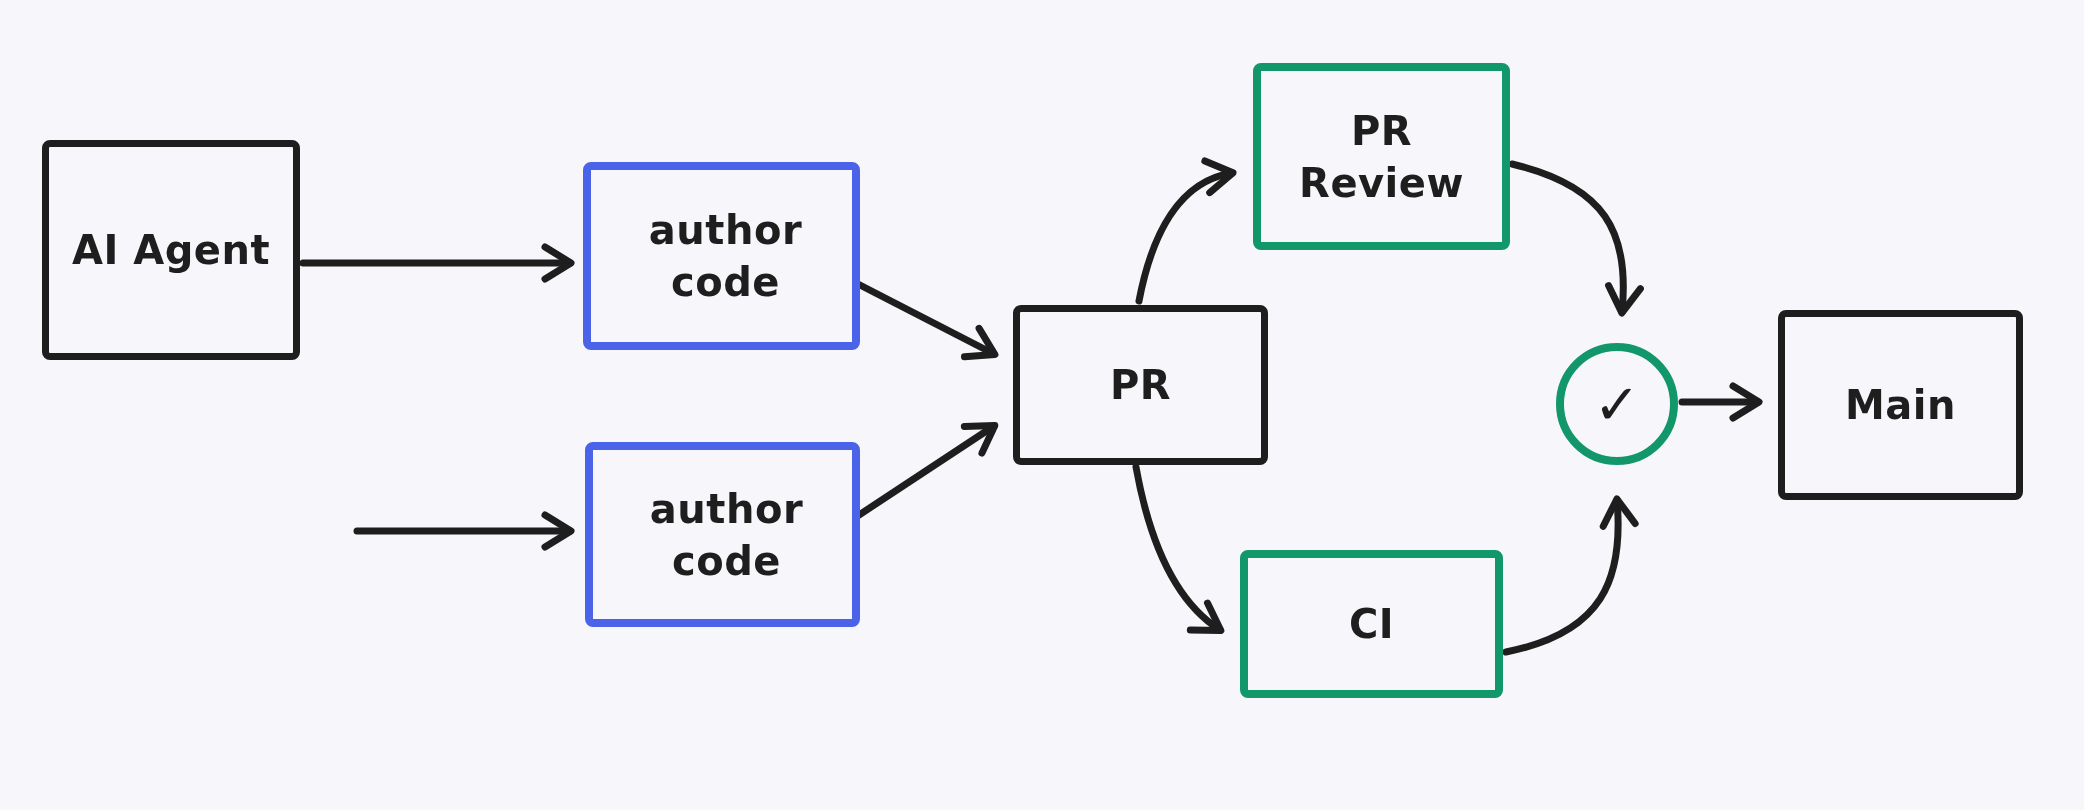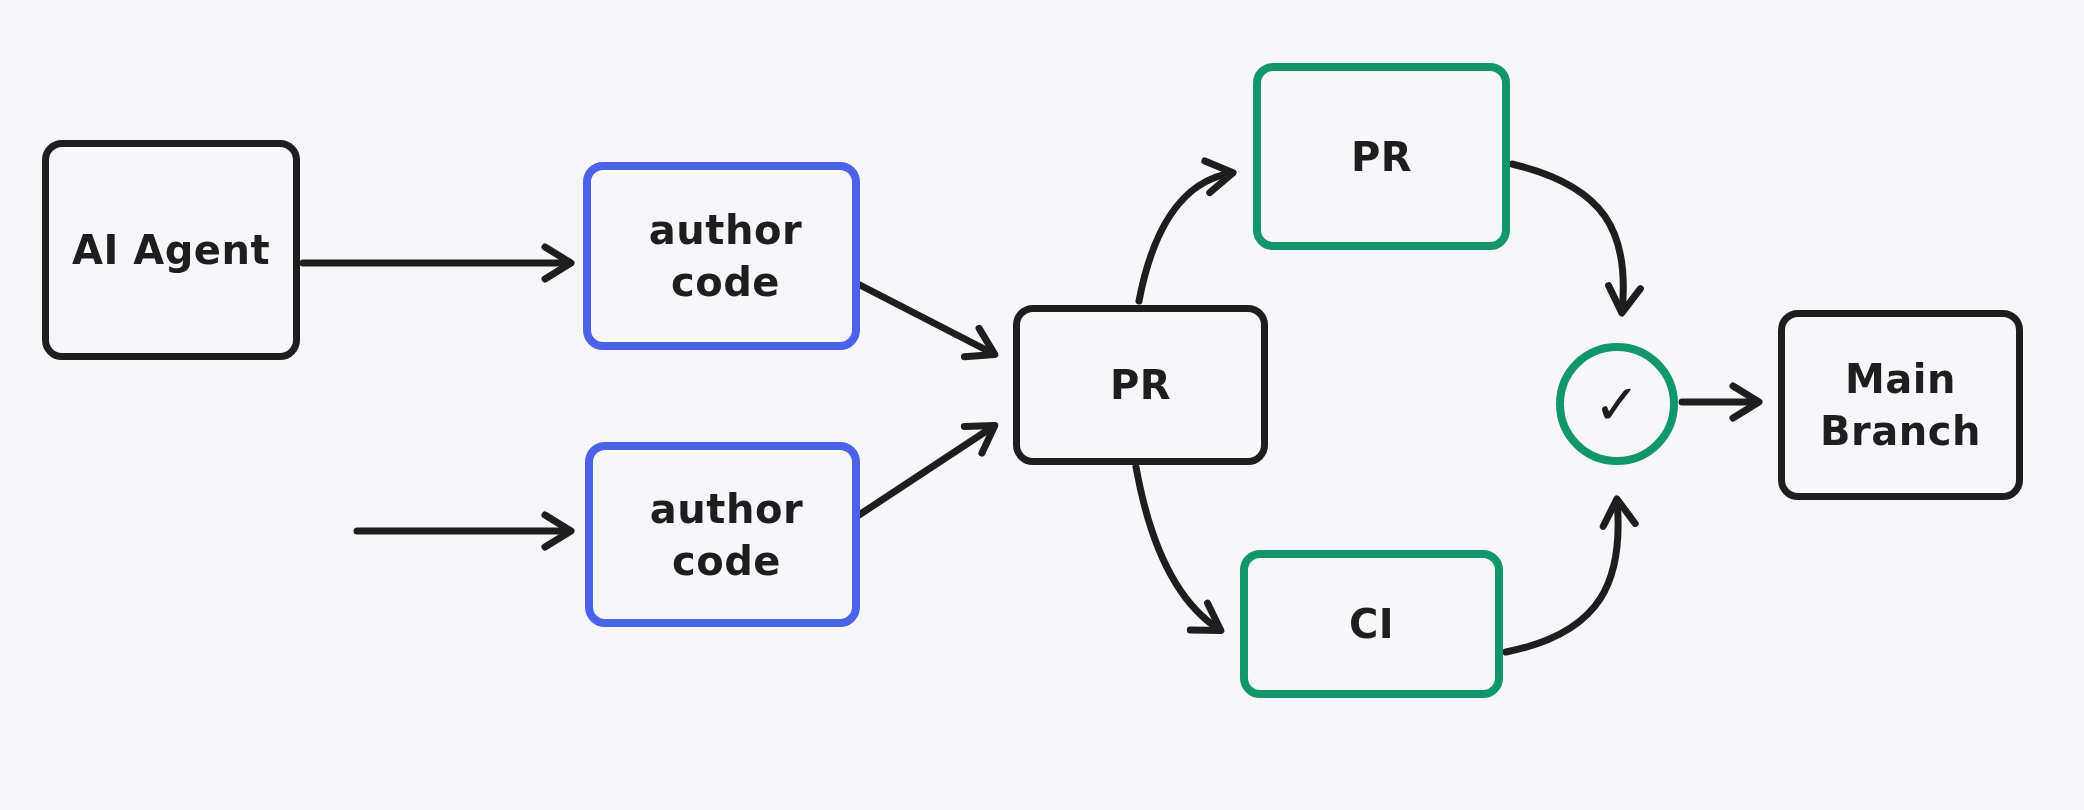--- a/index.html
+++ b/index.html
@@ -31,21 +31,21 @@
     stroke: var(--ink, #1e1e1e);
     stroke-width: 7;
     stroke-linecap: round;
     stroke-linejoin: round;
   }
 
   .node {
     position: absolute;
     box-sizing: border-box;
     border: 7px solid var(--ink, #1e1e1e);
-    border-radius: 20px;
+    border-radius: 8px;
     background: transparent;
     display: flex;
     flex-direction: column;
     align-items: center;
     justify-content: center;
     color: var(--ink, #1e1e1e);
     font-size: 40px;
     font-weight: 700;
     letter-spacing: 0.5px;
     line-height: 1.3;
@@ -105,28 +105,28 @@
     <div>author</div>
     <div>code</div>
   </div>
 
   <div class="node" style="left:1013px; top:305px; width:255px; height:160px;">
     <div>PR</div>
   </div>
 
   <div class="node green" style="left:1253px; top:63px; width:257px; height:187px;">
     <div>PR</div>
+    <div>Review</div>
   </div>
 
   <div class="node green" style="left:1240px; top:550px; width:263px; height:148px;">
     <div>CI</div>
   </div>
 
   <div class="check-circle" style="left:1556px; top:343px; width:122px; height:122px;">
     <span>✓</span>
   </div>
 
   <div class="node" style="left:1778px; top:310px; width:245px; height:190px;">
     <div>Main</div>
-    <div>Branch</div>
   </div>
 
 </div>
 
 </body></html>

